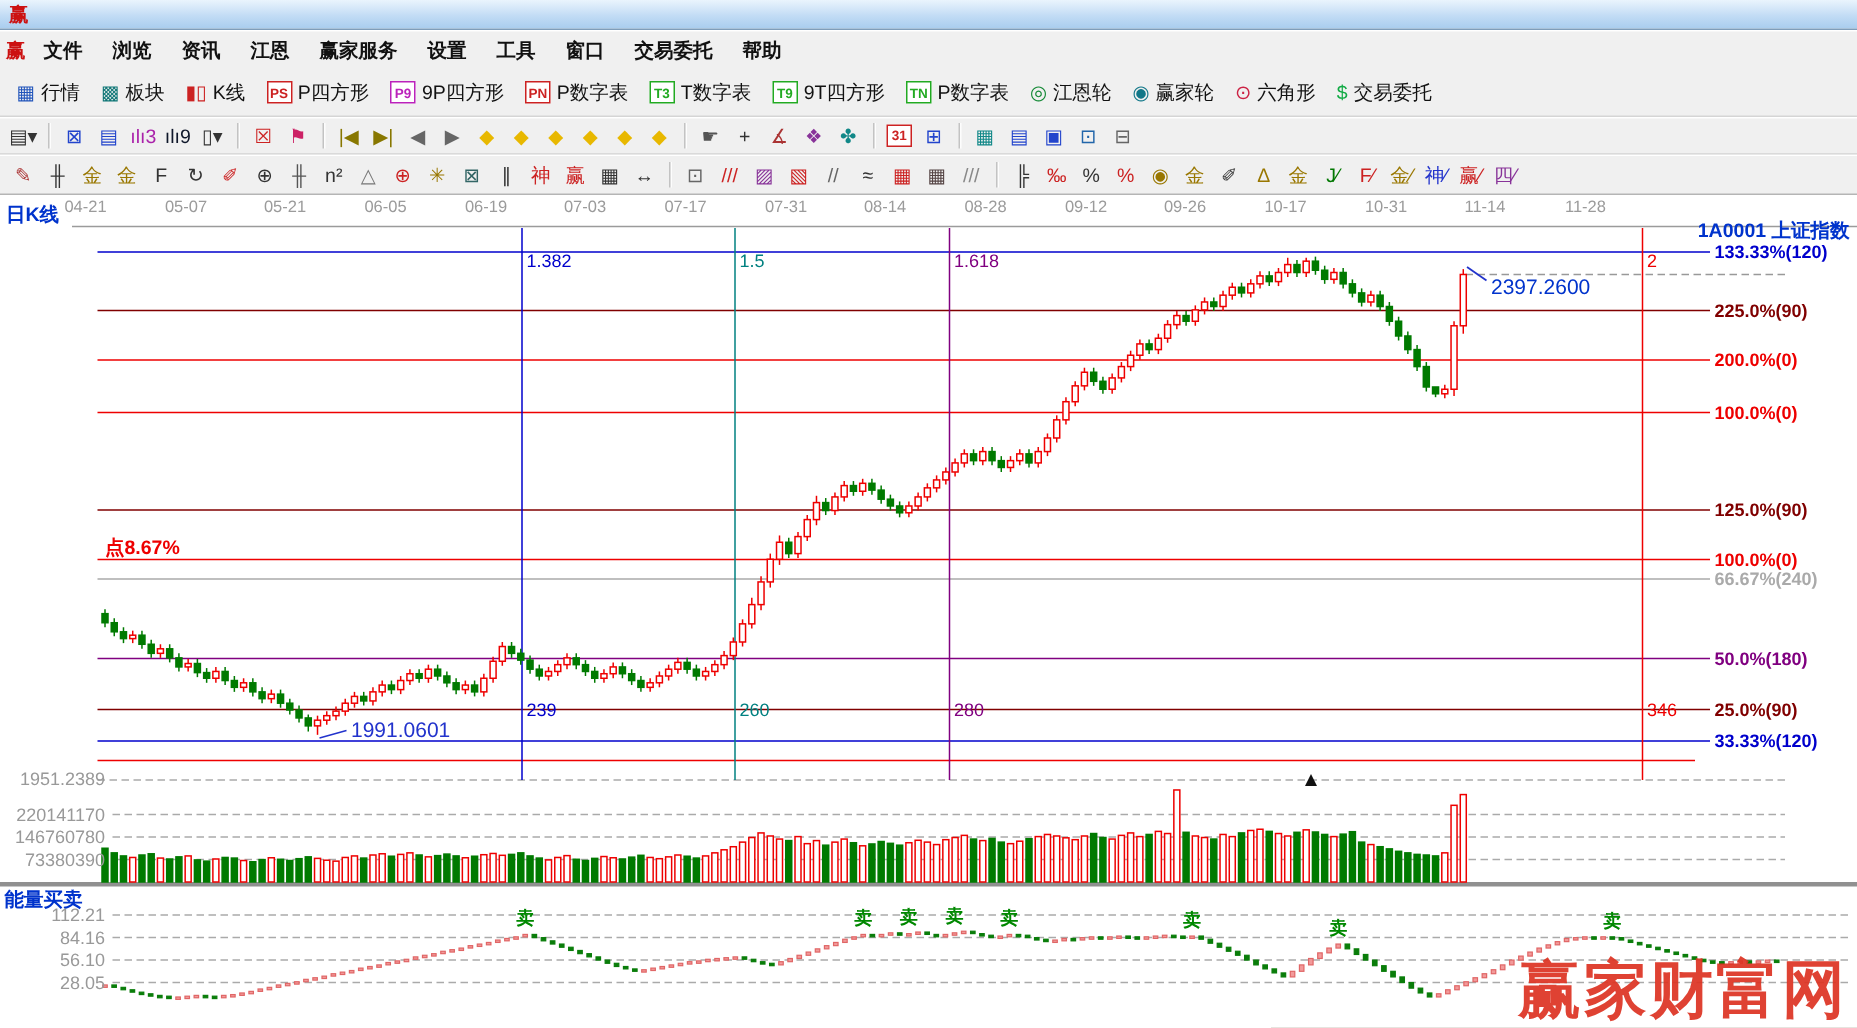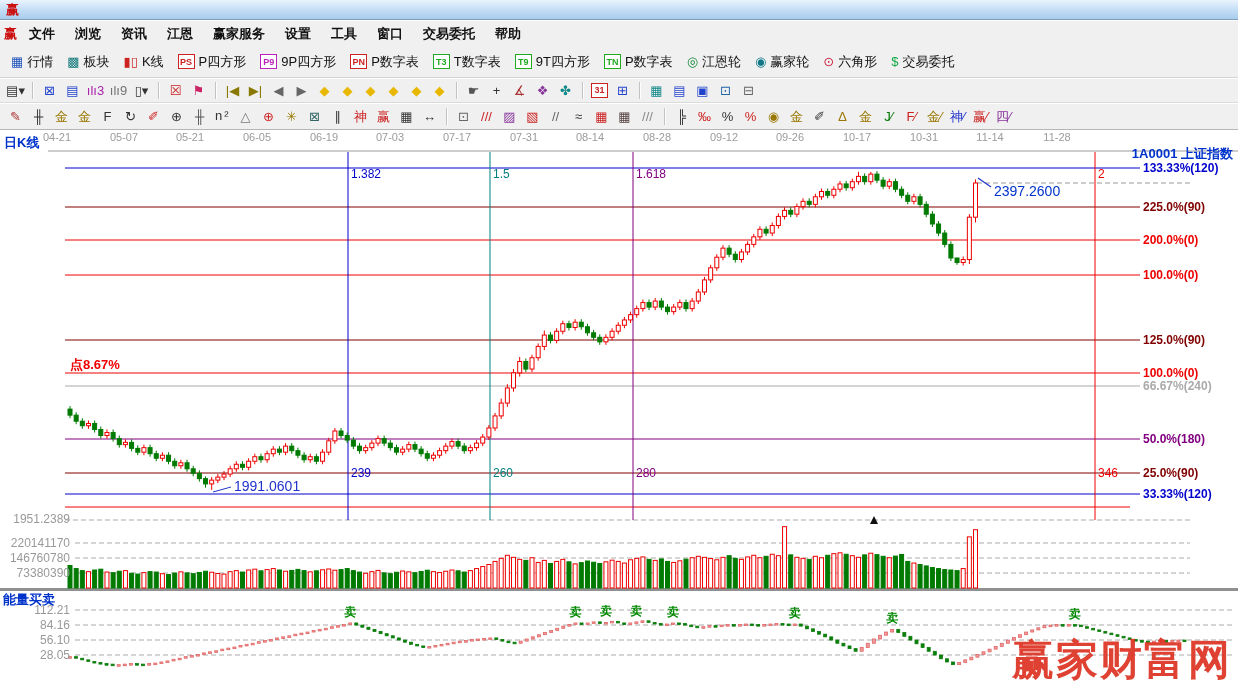--- a/index.html
+++ b/index.html
@@ -99,21 +99,21 @@
         <span class="ticon" style="color: rgb(17, 170, 68);">$</span>
         <span>交易委托</span>
       </div>
     </div>
   <div class="bar" id="toolbar2">
       <div class="ibtn" style="color: rgb(51, 51, 51);">▤▾</div>
       <div class="sep"></div>
       <div class="ibtn" style="color: rgb(34, 68, 204);">⊠</div>
       <div class="ibtn" style="color: rgb(34, 68, 204);">▤</div>
       <div class="ibtn" style="color: rgb(170, 34, 170);">ılı3</div>
-      <div class="ibtn" style="color: #737373;">ılı9</div>
+      <div class="ibtn" style="color: #0f172a;">ılı9</div>
       <div class="ibtn" style="color: rgb(51, 51, 51);">▯▾</div>
       <div class="sep"></div>
       <div class="ibtn" style="color: rgb(204, 34, 34);">☒</div>
       <div class="ibtn" style="color: rgb(204, 34, 102);">⚑</div>
       <div class="sep"></div>
       <div class="ibtn" style="color: rgb(136, 119, 0);">|◀</div>
       <div class="ibtn" style="color: rgb(136, 119, 0);">▶|</div>
       <div class="ibtn" style="color: rgb(102, 102, 102);">◀</div>
       <div class="ibtn" style="color: rgb(102, 102, 102);">▶</div>
       <div class="ibtn" style="color: rgb(232, 184, 0);">◆</div>
@@ -143,21 +143,21 @@
   <div class="bar" id="toolbar3">
       <div class="ibtn" style="color: rgb(170, 51, 51);">✎</div>
       <div class="ibtn" style="color: rgb(51, 51, 51);">╫</div>
       <div class="ibtn" style="color: rgb(153, 119, 0);">金</div>
       <div class="ibtn" style="color: rgb(153, 119, 0);">金</div>
       <div class="ibtn" style="color: rgb(51, 51, 51);">F</div>
       <div class="ibtn" style="color: rgb(51, 51, 51);">↻</div>
       <div class="ibtn" style="color: rgb(204, 34, 34);">✐</div>
       <div class="ibtn" style="color: rgb(51, 51, 51);">⊕</div>
       <div class="ibtn" style="color: rgb(85, 85, 85);">╫</div>
-      <div class="ibtn" style="color: rgb(51, 51, 51); font-family: Liberation Mono, monospace;">n²</div>
+      <div class="ibtn" style="color: rgb(51, 51, 51);">n²</div>
       <div class="ibtn" style="color: rgb(119, 119, 119);">△</div>
       <div class="ibtn" style="color: rgb(204, 34, 34);">⊕</div>
       <div class="ibtn" style="color: rgb(153, 119, 0);">✳</div>
       <div class="ibtn" style="color: rgb(51, 102, 102);">⊠</div>
       <div class="ibtn" style="color: rgb(51, 51, 51);">∥</div>
       <div class="ibtn" style="color: rgb(204, 34, 34);">神</div>
       <div class="ibtn" style="color: rgb(204, 34, 34);">赢</div>
       <div class="ibtn" style="color: rgb(51, 51, 51);">▦</div>
       <div class="ibtn" style="color: rgb(51, 51, 51);">↔</div>
       <div class="sep"></div>

